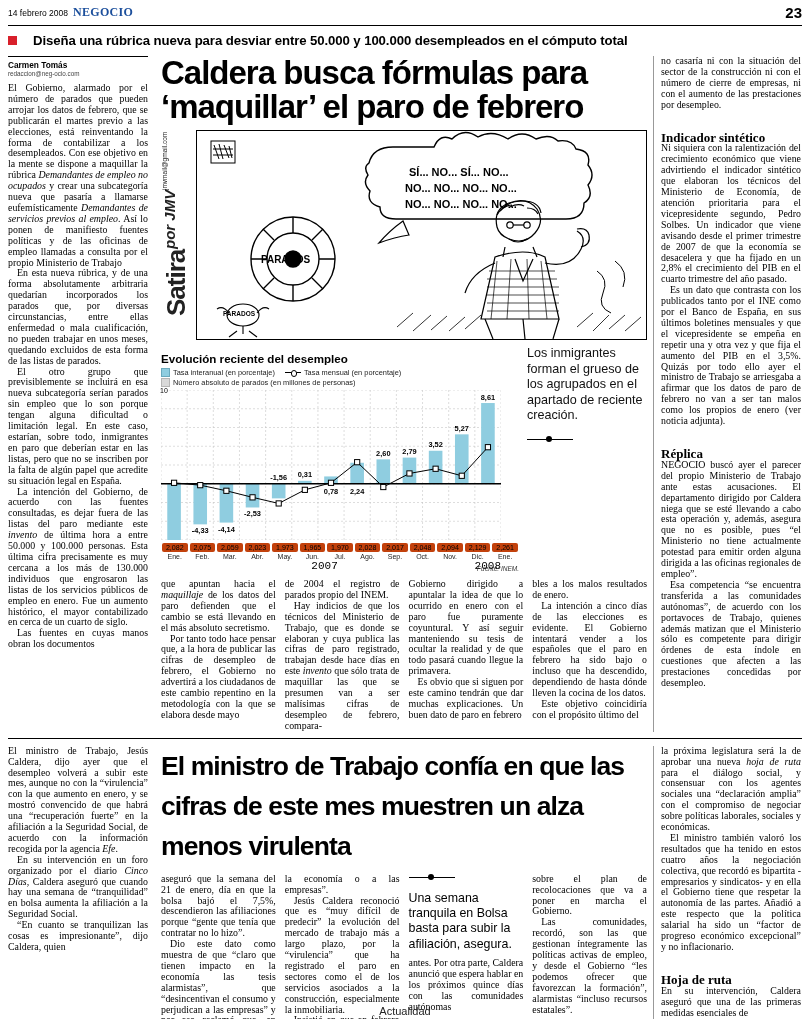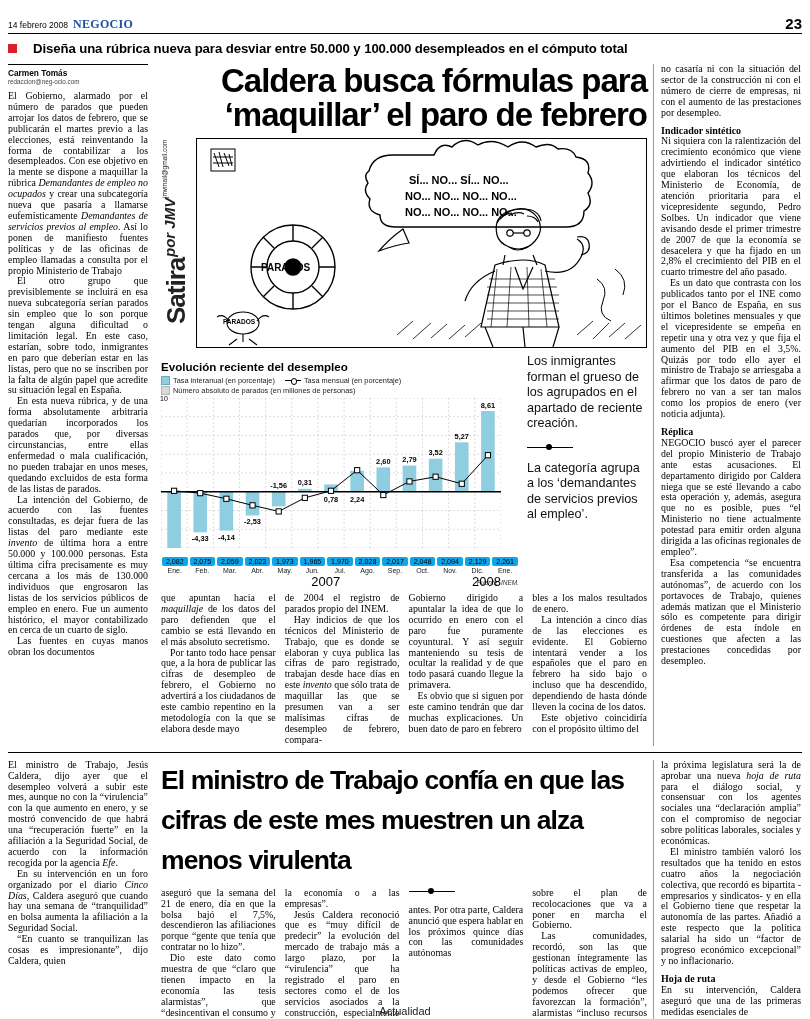--- a/index.html
+++ b/index.html
@@ -9,22 +9,22 @@
     background: #ffffff;
     font-family: "Liberation Serif", serif;
     color: #000;
     overflow: hidden;
     position: relative;
   }
   .page { width:810px; height:1019px; position:relative; padding:0 8px; }
 
   
   .masthead {
-    display:flex; align-items:flex-end; justify-content:space-between;
-    border-bottom:1.5px solid #000; padding-bottom:1px; height:34px;
+    display:flex; align-items:center; justify-content:space-between;
+    border-bottom:1.5px solid #000; padding-bottom:1px; height:26px;
   }
   .mast-left { display:flex; align-items:baseline; gap:5px; }
   .mast-date { font-family:"Liberation Sans", sans-serif; font-size:8.5px; }
   .mast-brand {
     font-family:"Liberation Serif", serif; font-weight:bold; font-size:12px;
     color:#1c4f9c; letter-spacing:.3px;
   }
   .mast-center { font-family:"Liberation Sans", sans-serif; font-size:11px; color:#222;
                  position:absolute; left:50%; transform:translateX(-50%); bottom:2px; }
   .mast-page { font-family:"Liberation Sans", sans-serif; font-weight:bold; font-size:15px; }
@@ -44,27 +44,27 @@
   .byline-rule { border-top:1px solid #000; margin-bottom:3px; }
   .byline-name { font-family:"Liberation Sans", sans-serif; font-size:8.3px; font-weight:600; }
   .byline-mail { font-family:"Liberation Sans", sans-serif; font-size:6.3px; color:#444; margin-bottom:6px; }
 
   .body-txt { font-size:9.9px; line-height:10.9px; text-align:justify;
               font-family:"Liberation Serif", serif; hyphens:auto; }
   .body-txt p { margin:0; text-indent:9px; }
   .body-txt p.first { text-indent:0; }
   .body-txt i { font-style:italic; }
 
-  .subhead { font-family:"Liberation Serif", serif; font-size:10px; font-weight:bold;
-             margin-top:7px; margin-bottom:0px; }
+  .subhead { font-family:"Liberation Serif", serif; font-size:13px; font-weight:bold;
+             margin-top:22px; margin-bottom:0px; }
 
   
   .headline {
     font-family:"Liberation Sans", sans-serif; font-weight:bold;
-    font-size:33px; line-height:34px; letter-spacing:-1px; margin:0 0 6px 0;text-align:right;
+    font-size:33px; line-height:34px; letter-spacing:-1px; margin:0 0 6px 0;
   }
 
   
   .cartoon-row { display:flex; gap:4px; }
   .cartoon-side {
     writing-mode:vertical-rl; transform:rotate(180deg);
     font-family:"Liberation Sans", sans-serif; font-size:9px; color:#222;
     display:flex; align-items:flex-start; justify-content:flex-end; padding-bottom:2px;
   }
   .cartoon-side .big { font-size:26px; font-weight:bold; letter-spacing:-1px; }
@@ -86,24 +86,24 @@
   .sw-line { width:16px; height:7px; position:relative; }
   .sw-line::before { content:""; position:absolute; left:0; top:3px; width:16px; height:1px; background:#000; }
   .sw-line::after { content:""; position:absolute; left:6px; top:1px; width:4.5px; height:4.5px;
                     border:1px solid #000; background:#fff; border-radius:50%; }
 
   .plot { position:relative; height:150px; border-bottom:0; }
   .plot svg { display:block; }
 
   .xlabels { display:flex; margin-top:1px; }
   .xl-cell { flex:1; text-align:center; font-family:"Liberation Sans", sans-serif; font-size:7px; }
-  .xl-val { background:#0ea5e9; border-radius:2px; display:block; margin:8px 1px 1px 1px;
+  .xl-val { background:#c2410c; border-radius:2px; display:block; margin:2px 1px 1px 1px;
             padding:0.5px 0; font-size:7.1px; }
   .xl-mon { display:block; color:#222; }
-  .yearrow { position:relative; height:13px; font-family:Liberation Sans, sans-serif; font-size:13px; }
+  .yearrow { position:relative; height:13px; font-family:Liberation Mono, monospace; font-size:11px; }
   .yearrow .y1 { position:absolute; left:42%; }
   .yearrow .y2 { position:absolute; right:18px; }
   .source { font-family:"Liberation Sans", sans-serif; font-size:6.5px; font-style:italic;
             text-align:right; color:#333; margin-top:-8px; }
 
   
   .pullcol { width:128px; flex:none; padding-left:8px; }
   .pull { font-family:"Liberation Sans", sans-serif; font-size:12.6px; line-height:15.5px;
           font-weight:400; color:#111; }
   .pull-sep { margin:12px 0 10px 0; width:46px; height:7px; position:relative; }
@@ -147,22 +147,22 @@
   </div>
 
   <div class="topwrap">
 
     <div class="col-left">
       <div class="byline-rule"></div>
       <div class="byline-name">Carmen Tomás</div>
       <div class="byline-mail">redaccion@neg-ocio.com</div>
       <div class="body-txt" id="left-body">
           <p class="first">El Gobierno, alarmado por el número de parados que pueden arrojar los datos de febrero, que se publicarán el martes previo a las elecciones, está reinventando la forma de contabilizar a los desempleados. Con ese objetivo en la mente se dispone a maquillar la rúbrica <i>Demandantes de empleo no ocupados</i> y crear una subcategoría nueva que pasaría a llamarse eufemísticamente <i>Demandantes de servicios previos al empleo</i>. Así lo ponen de manifiesto fuentes políticas y de las oficinas de empleo llamadas a consulta por el propio Ministerio de Trabajo</p>
+          <p class="">En esta nueva rúbrica, y de una forma absolutamente arbitraria quedarían incorporados los parados que, por diversas circunstancias, entre ellas enfermedad o mala cualificación, no pueden trabajar en unos meses, quedando excluidos de esta forma de las listas de parados.</p>
           <p class="">El otro grupo que previsiblemente se incluirá en esa nueva subcategoría serían parados sin empleo que lo son porque tengan alguna dificultad o limitación legal. En este caso, estarían, sobre todo, inmigrantes en paro que deberían estar en las listas, pero que no se inscriben por la falta de algún papel que acredite su situación legal en España.</p>
-          <p class="">En esta nueva rúbrica, y de una forma absolutamente arbitraria quedarían incorporados los parados que, por diversas circunstancias, entre ellas enfermedad o mala cualificación, no pueden trabajar en unos meses, quedando excluidos de esta forma de las listas de parados.</p>
           <p class="">La intención del Gobierno, de acuerdo con las fuentes consultadas, es dejar fuera de las listas del paro mediante este <i>invento</i> de última hora a entre 50.000 y 100.000 personas. Esta última cifra precisamente es muy cercana a los más de 130.000 individuos que engrosaron las listas de los servicios públicos de empleo en enero. Fue un aumento histórico, el mayor contabilizado en cerca de un cuarto de siglo.</p>
           <p class="">Las fuentes en cuyas manos obran los documentos</p>
         </div>
     </div>
 
     <div class="col-mid">
       <h1 class="headline">Caldera busca fórmulas para ‘maquillar’ el paro de febrero</h1>
 
       <div class="cartoon-row">
         <div class="cartoon-side">
@@ -404,21 +404,20 @@
           <div class="yearrow">
             <span class="y1">2007</span>
             <span class="y2">2008</span>
           </div>
           <div class="source">Fuente: INEM.</div>
         </div>
 
         <div class="pullcol">
           <div class="pull">Los inmigrantes forman el grueso de los agrupados en el apartado de reciente creación.</div>
           <div class="pull-sep"></div>
-          <div class="pull">La categoría agrupa a los ‘demandantes de servicios previos al empleo’.</div>
         </div>
       </div>
 
       <div class="midcols">
         <div class="midcol body-txt" id="mc1">
             <p class="first">que apuntan hacia el <i>maquillaje</i> de los datos del paro defienden que el cambio se está llevando en el más absoluto secretismo.</p>
             <p class="">Por tanto todo hace pensar que, a la hora de publicar las cifras de desempleo de febrero, el Gobierno no advertirá a los ciudadanos de este cambio repentino en la metodología con la que se elabora desde mayo</p>
           </div>
         <div class="midcol body-txt" id="mc2">
             <p class="first">de 2004 el registro de parados propio del INEM.</p>
@@ -466,20 +465,21 @@
             <p class="first">aseguró que la semana del 21 de enero, día en que la bolsa bajó el 7,5%, descendieron las afiliaciones porque “gente que tenía que contratar no lo hizo”.</p>
             <p class="">Dio este dato como muestra de que “claro que tienen impacto en la economía las tesis alarmistas”, que “desincentivan el consumo y perjudican a las empresas” y por eso reclamó que, en materia económica, “si se quiere que se atague el Gobierno, pero no a los fundamentos de</p>
           </div>
         <div class="c body-txt" id="bc2">
             <p class="first">la economía o a las empresas”.</p>
             <p class="">Jesús Caldera reconoció que es “muy difícil de predecir” la evolución del mercado de trabajo más a largo plazo, por la “virulencia” que ha registrado el paro en sectores como el de los servicios asociados a la construcción, especialmente la inmobiliaria.</p>
             <p class="">Insistió en que en febrero espera una recuperación de la afiliación “fuerte” y “similar” a la registrada un año</p>
           </div>
         <div class="c">
           <div class="pull-sep" style="margin-top:0;"></div>
+          <div class="pull2">Una semana tranquila en Bolsa basta para subir la afiliación, asegura.</div>
           <div class="body-txt" id="bc3" style="margin-top:6px;">
               <p class="first">antes. Por otra parte, Caldera anunció que espera hablar en los próximos quince días con las comunidades autónomas</p>
             </div>
         </div>
         <div class="c body-txt" id="bc4">
             <p class="first">sobre el plan de recolocaciones que va a poner en marcha el Gobierno.</p>
             <p class="">Las comunidades, recordó, son las que gestionan íntegramente las políticas activas de empleo, y desde el Gobierno “les podemos ofrecer que favorezcan la formación”, alarmistas “incluso recursos estatales”.</p>
           </div>
       </div>
     </div>

